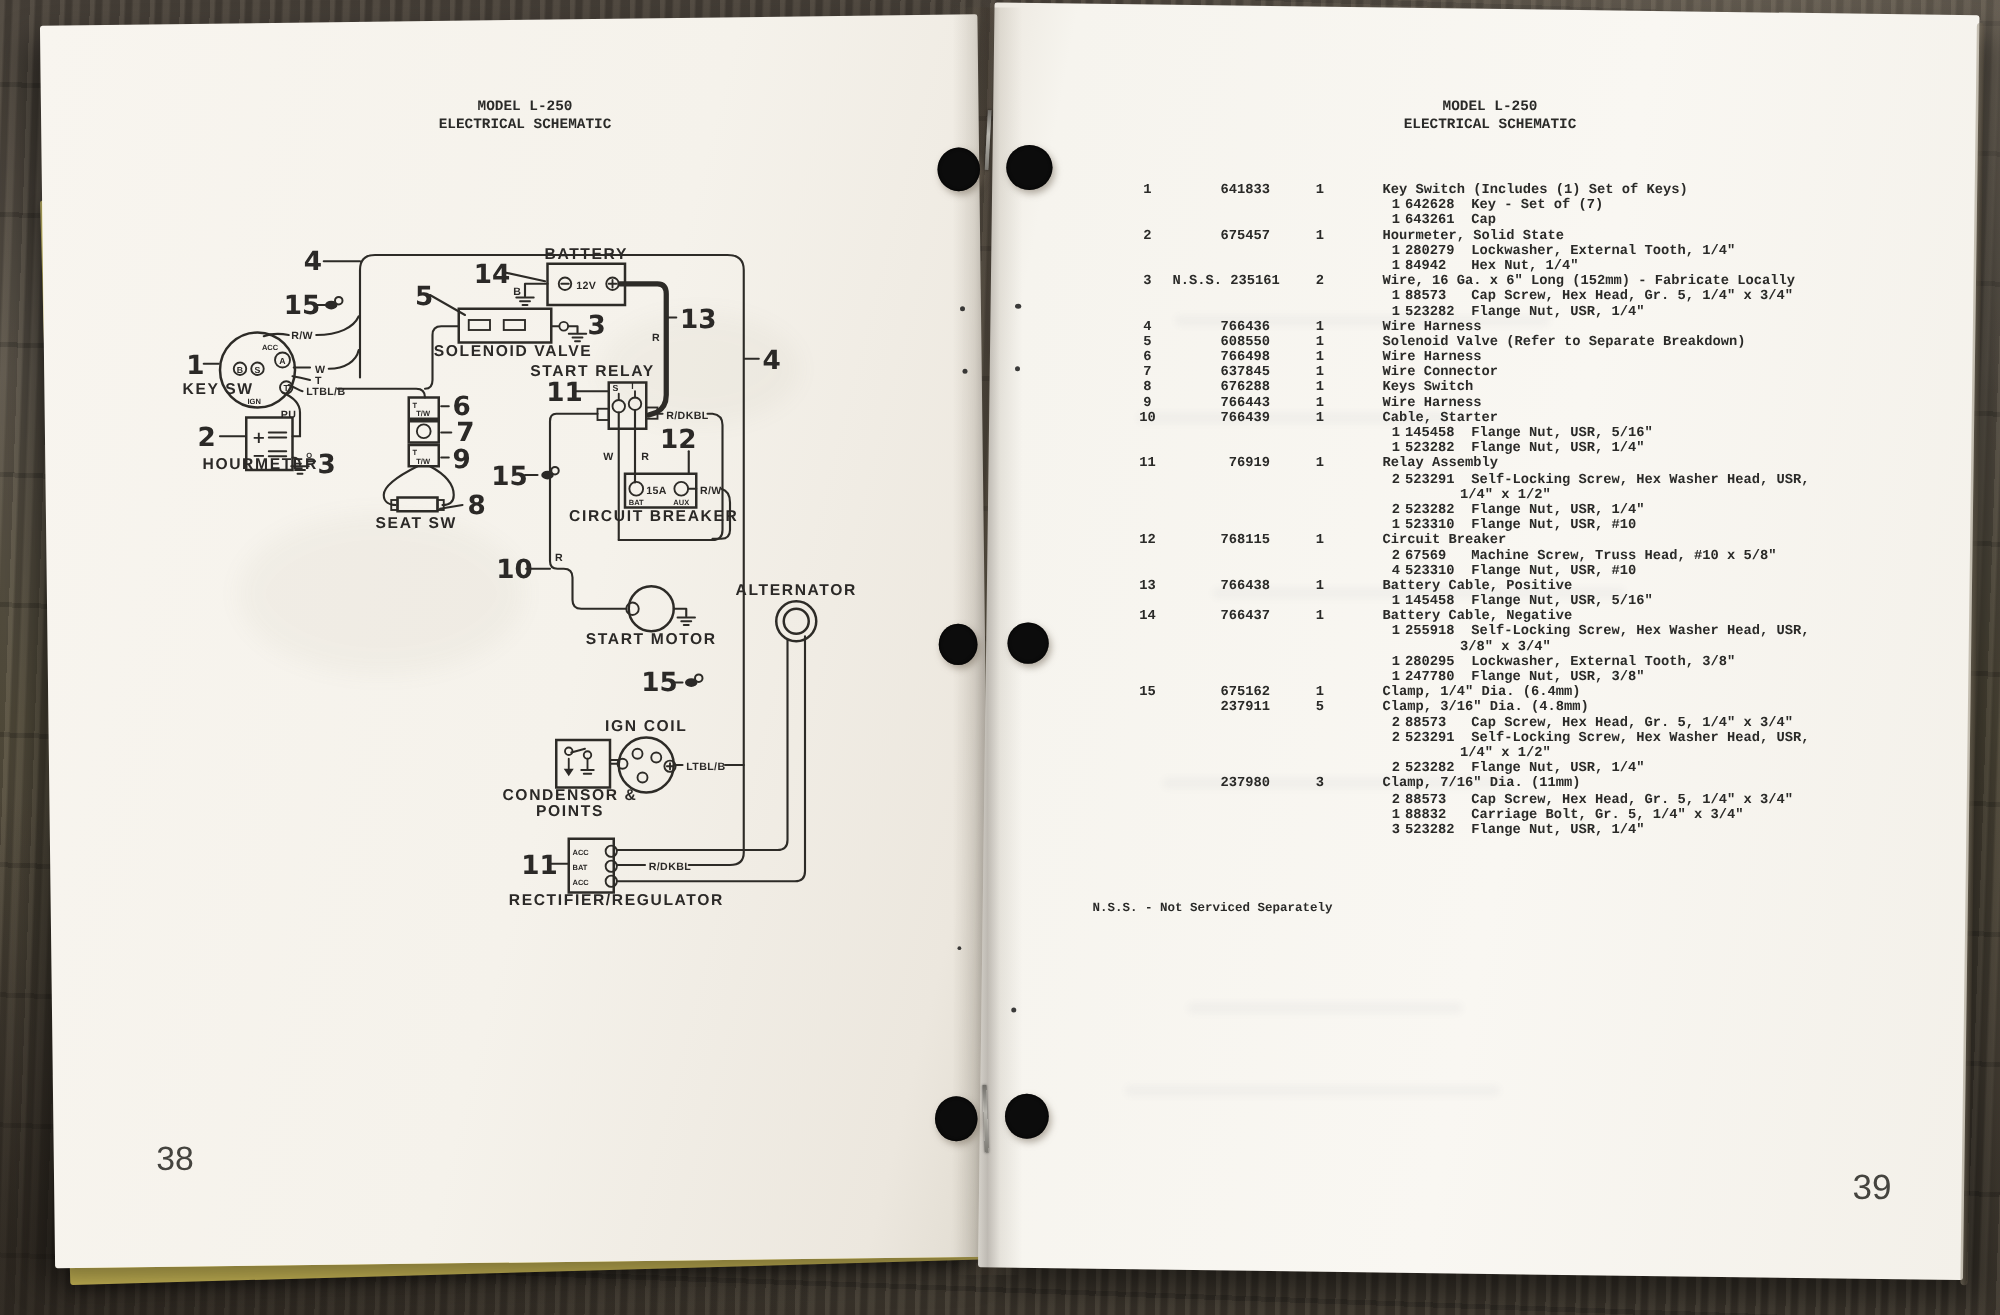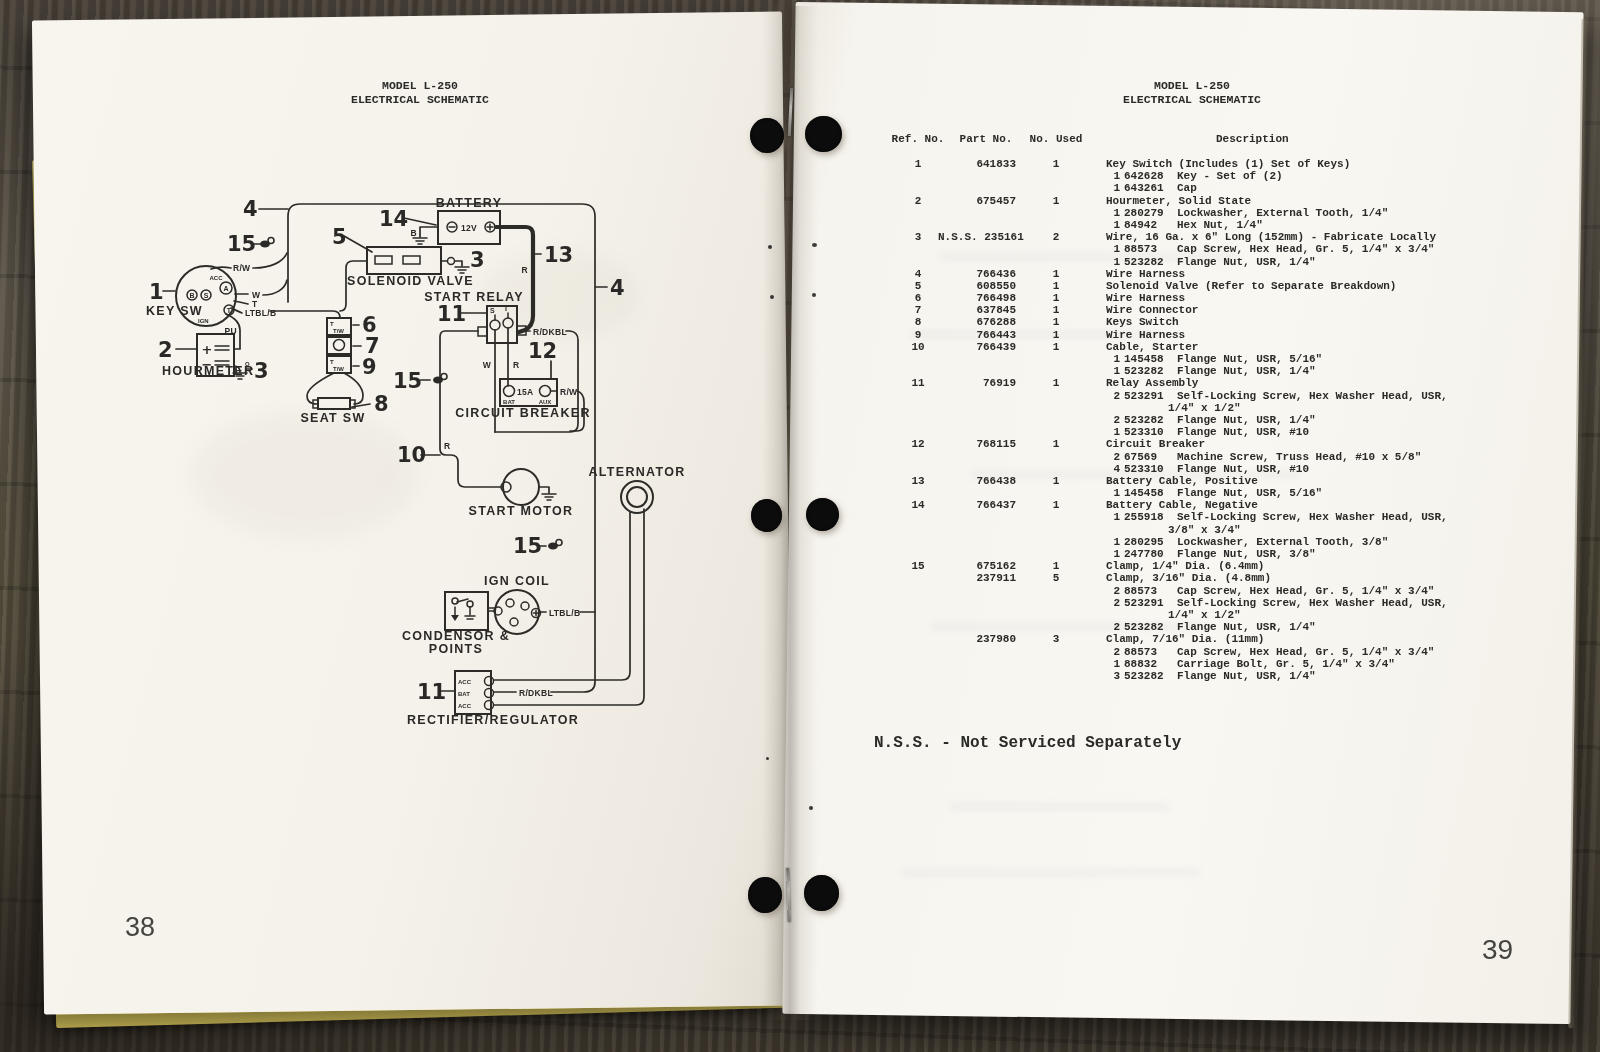--- a/index.html
+++ b/index.html
@@ -55,21 +55,21 @@
   .h-desc{left:348px;}
   #parts-rows{margin-top:13px;}
   .c-ref{left:14px;width:72px;text-align:center;}
   .c-part{left:70px;width:78px;text-align:right;}
   .c-used{left:152px;width:72px;text-align:center;}
   .c-desc{left:238px;}
   .c-sqty{left:226px;width:26px;text-align:right;}
   .c-spart{left:256px;width:46px;}
   .c-stext{left:309px;}
   .c-cont{left:300px;}
-  #footnote{position:absolute;left:874px;top:722px;font-size:16px;margin-top:12px;}
+  #footnote{position:absolute;left:874px;top:722px;font-size:10px;}
   
   #schematic{position:absolute;left:0;top:0;pointer-events:none;}
   #schematic path,#schematic line{stroke:#2d2b27;fill:none;stroke-width:1.7;stroke-linecap:round;}
   #schematic rect{stroke:#2d2b27;fill:none;stroke-width:2;}
   #schematic circle,#schematic ellipse{stroke:#2d2b27;fill:none;stroke-width:2;}
   #schematic .thin{stroke-width:1.5;}
   #schematic .thick{stroke-width:4.2;}
   #schematic .fill{fill:#2b2927;stroke:none;}
   .sv-num{font:bold 21px "DejaVu Sans",sans-serif;fill:#2b2927;}
   .sv-comp{font:bold 12.5px "Liberation Sans",sans-serif;letter-spacing:1.3px;fill:#2b2927;}
@@ -363,38 +363,32 @@
   </svg>
 
   <div id="pageno-38" class="pageno">38</div>
 
   <div id="title-right" class="mono title-block">
     <div>MODEL L-250</div>
     <div>ELECTRICAL SCHEMATIC</div>
   </div>
 
   <div id="parts-table" class="mono">
-    <div class="thead">
-      <span class="tcell h-ref">Ref. No.</span>
-      <span class="tcell h-part">Part No.</span>
-      <span class="tcell h-used">No. Used</span>
-      <span class="tcell h-desc">Description</span>
-    </div>
     <div id="parts-rows">
         <div class="prow">
           <div class="tline">
             <span class="tcell c-ref">1</span>
             <span class="tcell c-part">641833</span>
             <span class="tcell c-used">1</span>
             <span class="tcell c-desc">Key Switch (Includes (1) Set of Keys)</span>
           </div>
           <div class="tline">
             <span class="tcell c-sqty">1</span>
             <span class="tcell c-spart">642628</span>
-            <span class="tcell c-stext">Key - Set of (2)</span>
+            <span class="tcell c-stext">Key - Set of (7)</span>
           </div>
           <div class="tline">
             <span class="tcell c-sqty">1</span>
             <span class="tcell c-spart">643261</span>
             <span class="tcell c-stext">Cap</span>
           </div>
         </div>
         <div class="prow">
           <div class="tline">
             <span class="tcell c-ref">2</span>

